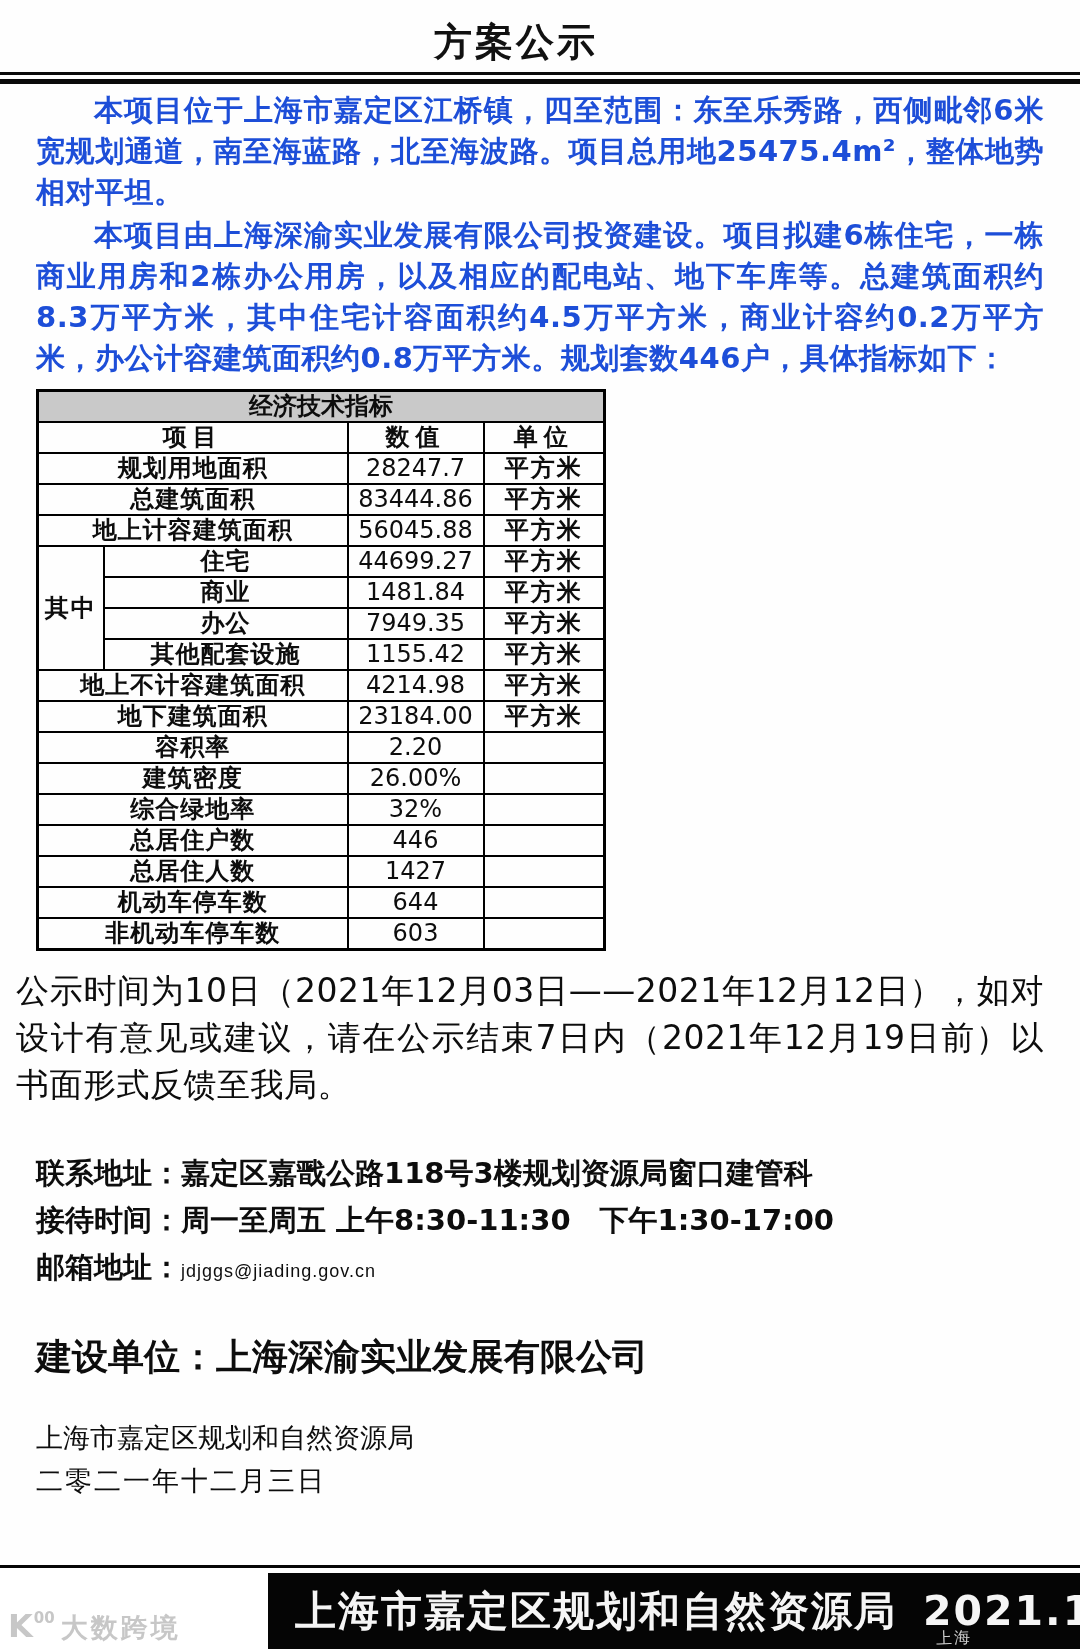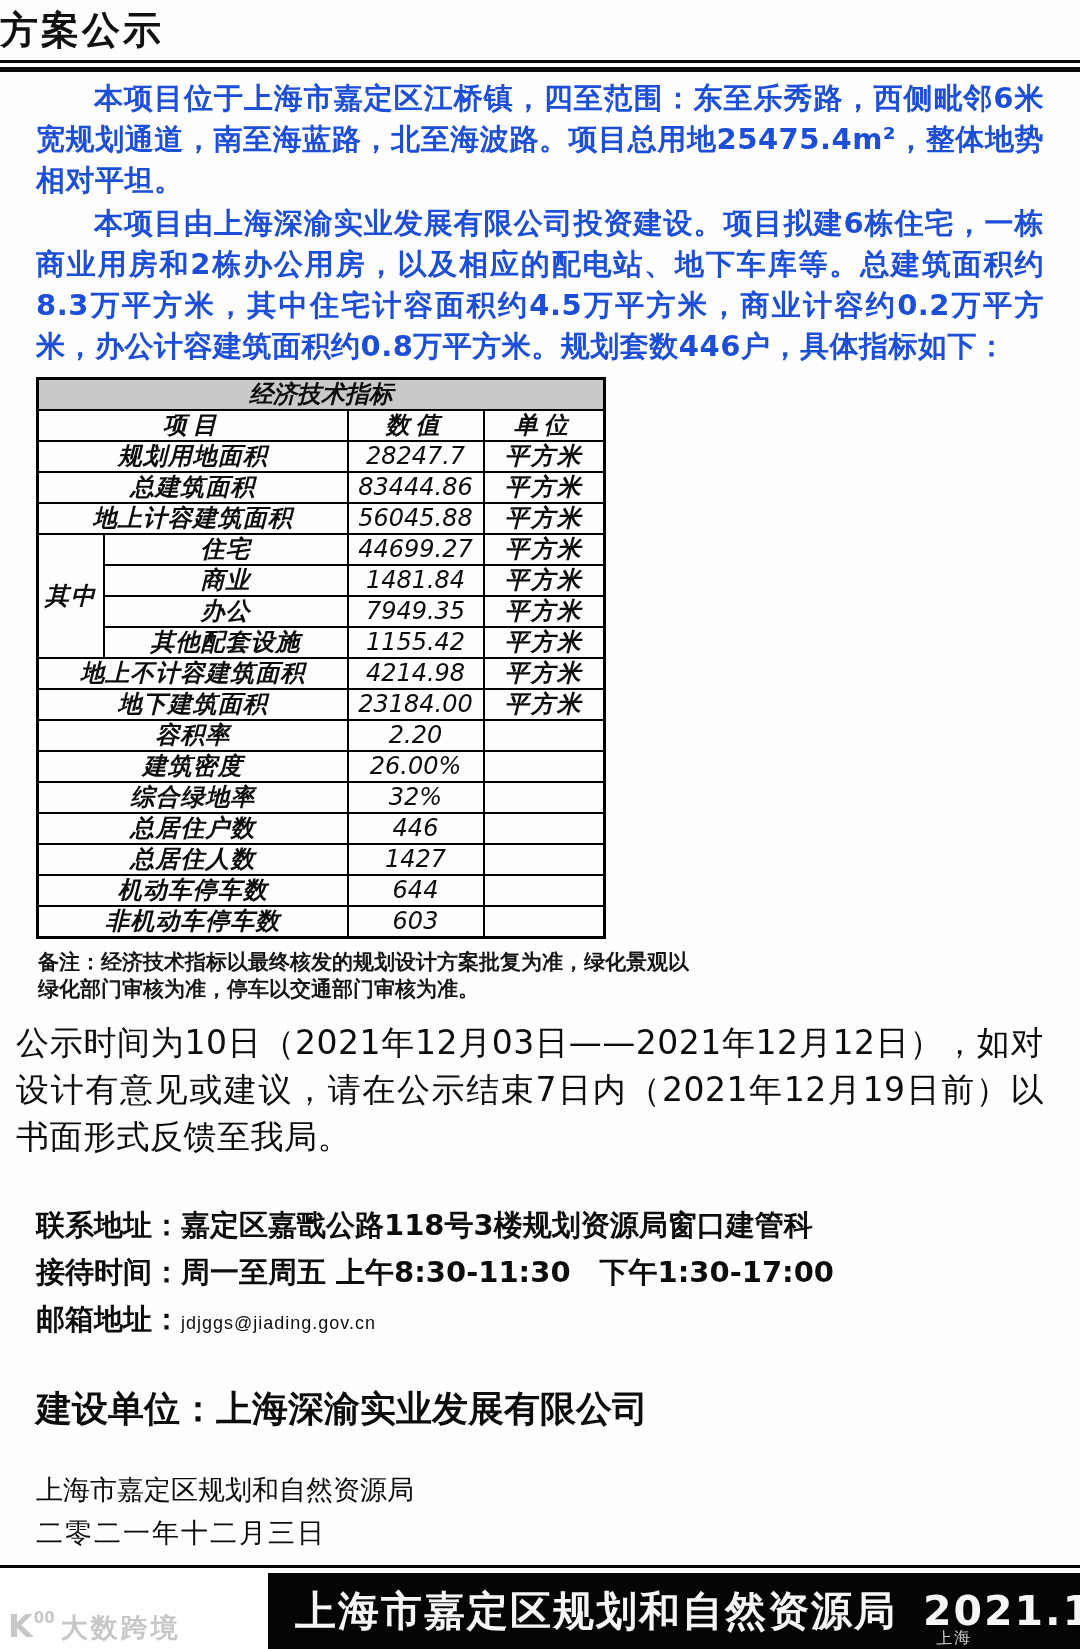--- a/index.html
+++ b/index.html
@@ -7,40 +7,39 @@
   body {
     width:1080px; height:1649px; position:relative; overflow:hidden;
     font-family:"DejaVu Sans","Liberation Sans",sans-serif;
     color:#0d0d0d;
   }
   .page { width:1080px; height:1649px; position:relative; background:#fefefe; }
 
   
   .doc-title {
     font-size:38px; line-height:44px; font-weight:700;
-    text-align:left; padding:8px 48px 8px 0; letter-spacing:3px; color:#111;
+    text-align:center; padding:20px 48px 8px 0; letter-spacing:3px; color:#111;
   }
   .rule-thin  { height:3px; background:#0a0a0a; }
   .rule-gap   { height:4px; background:transparent; }
   .rule-thick { height:5px; background:#0a0a0a; }
 
   
   .body-par {
     margin:6px 36px 0 36px; font-size:29px; line-height:41px;
     font-weight:600; text-align:justify; letter-spacing:0.5px; color:#1d4ed8;
   }
   .indent { text-indent:2em; }
   .par2 { margin-top:2px; }
 
   
   table.indicators {
     border-collapse:collapse; table-layout:fixed;
     margin:10px 0 0 36px; width:567px;
     border:3px solid #000;
-    font-style:italic;
   }
   table.indicators td {
     border:2px solid #000; text-align:center; vertical-align:middle;
     height:28px; font-size:24px; line-height:27px; padding:1px 2px;
     overflow:hidden; white-space:nowrap;
   }
   td.t-title { background:#c9c9c9; font-weight:700; font-size:25px; height:27px; }
   td.c-head  { font-weight:700; font-size:25px; height:29px; letter-spacing:6px;margin-top:40px; }
   td.c-lbl   { font-weight:700; letter-spacing:1px; }
   td.c-group { font-weight:700; letter-spacing:2px; }
@@ -212,24 +211,20 @@
         <td class="c-unit"></td>
       </tr>
       <tr>
         <td class="c-lbl" colspan="2">非机动车停车数</td>
         <td class="c-val">603</td>
         <td class="c-unit"></td>
       </tr>
     </tbody>
   </table>
 
-  <div class="notes">
-    <div>备注：经济技术指标以最终核发的规划设计方案批复为准，绿化景观以</div>
-    <div>绿化部门审核为准，停车以交通部门审核为准。</div>
-  </div>
 
   <p class="publicity">公示时间为10日（2021年12月03日——2021年12月12日），如对设计有意见或建议，请在公示结束7日内（2021年12月19日前）以书面形式反馈至我局。</p>
 
   <div class="contact">
     <div class="line">
       <span>联系地址：</span><span class="val">嘉定区嘉戬公路118号3楼规划资源局窗口建管科</span>
     </div>
     <div class="line">
       <span>接待时间：</span><span class="val">周一至周五 上午8:30-11:30　下午1:30-17:00</span>
     </div>

